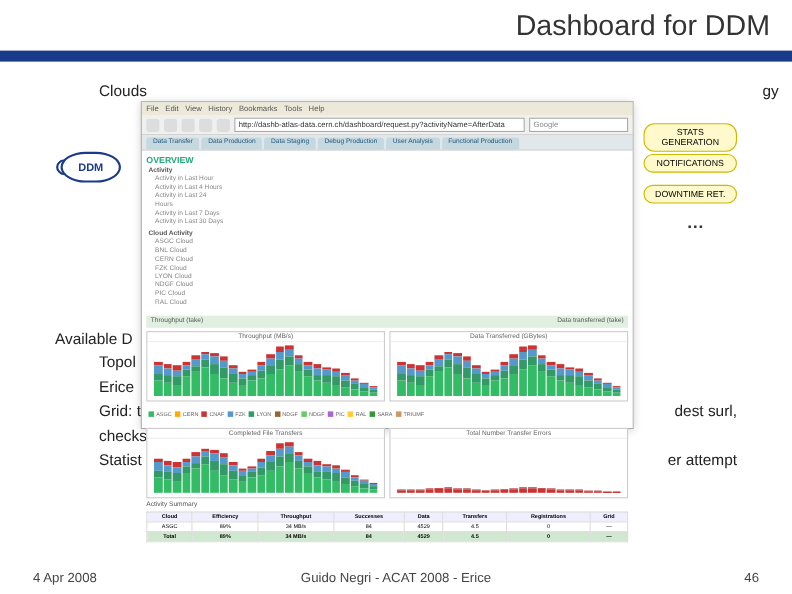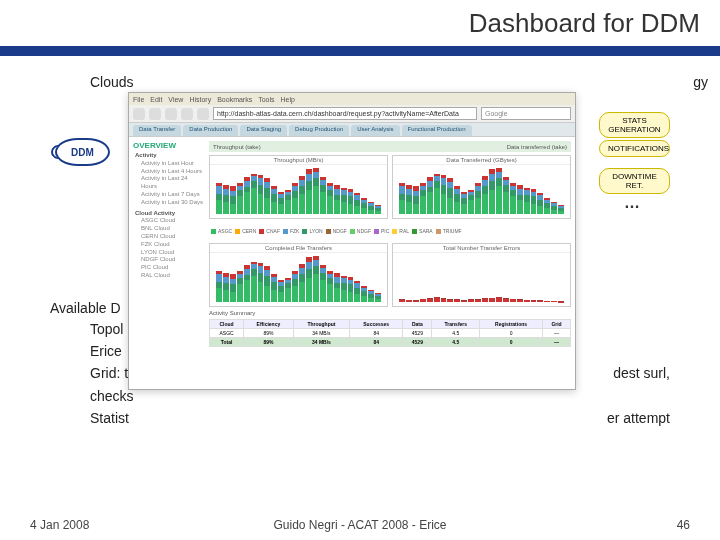--- a/index.html
+++ b/index.html
@@ -6,32 +6,32 @@
   body { width: 720px; height: 540px; font-family: Arial, sans-serif; background: #fff; position: relative; overflow: hidden; }
   .title-bar { height: 56px; background: #fff; border-bottom: 10px solid #1a3a8a; display: flex; align-items: center; justify-content: flex-end; padding-right: 20px; }
   .title { font-size: 26px; color: #333; font-weight: normal; }
   .content { padding: 18px 50px 0 50px; font-size: 14px; color: #222; position: relative; }
   .bullet-main { margin-bottom: 4px; }
   .bullet-sub { margin-left: 40px; margin-bottom: 4px; }
   .diagram-zone { position: absolute; top: 108px; left: 50px; width: 620px; height: 130px; }
   .ddm-cloud { position: absolute; left: 5px; top: 30px; width: 55px; height: 28px; background: #fff; border: 2px solid #1a3a8a; border-radius: 50% / 60%; display: flex; align-items: center; justify-content: center; font-size: 10px; font-weight: bold; color: #1a3a8a; }
   .ddm-cloud::before { content: ""; position: absolute; left: -6px; top: 5px; width: 12px; height: 12px; background: #fff; border: 2px solid #1a3a8a; border-radius: 50%; border-right: none; border-bottom: none; transform: rotate(-45deg); z-index: -1; }
   .pill { position: absolute; border: 1px solid #888; border-radius: 10px; padding: 3px 8px; font-size: 8px; text-align: center; background: #fff; }
-  .pill-yellow { background: #fff9cc; border-color: #ccb800; right: 0; width: 71px; }
+  .pill-yellow { background: #fff9cc; border-color: #ccb800; right: 0; width: 85px; }
   .ellipsis3 { position: absolute; right: 30px; font-size: 16px; font-weight: bold; color: #333; }
 
   .browser { position: absolute; top: 92px; left: 128px; width: 448px; height: 298px; border: 1px solid #aaa; background: #f5f5f5; box-shadow: 0 2px 8px rgba(0,0,0,0.2); z-index: 10; }
   .browser-menubar { height: 12px; background: #ece9d8; font-size: 7px; color: #555; padding-left: 4px; display: flex; gap: 6px; align-items: center; }
   .browser-toolbar { height: 18px; background: #f0f0ee; border-bottom: 1px solid #ccc; display: flex; align-items: center; padding: 0 4px; gap: 4px; }
   .tb-btn { width: 12px; height: 12px; background: #ddd; border-radius: 3px; }
   .url-input { flex: 1; height: 13px; background: #fff; border: 1px solid #aaa; font-size: 7px; padding: 0 3px; display: flex; align-items: center; color: #333; overflow: hidden; white-space: nowrap; }
   .search-input { width: 90px; height: 13px; background: #fff; border: 1px solid #aaa; font-size: 7px; padding: 0 3px; display: flex; align-items: center; color: #888; }
   .browser-tabs { height: 14px; background: #e0e8ec; border-bottom: 1px solid #ccc; display: flex; gap: 2px; padding: 2px 4px 0 4px; }
   .tab { font-size: 6px; color: #257; padding: 1px 6px; background: #c5d8e0; border-radius: 3px 3px 0 0; }
-  .dashboard-body { background: #fff; padding: 4px; height: calc(100% - 44px); display: flex; gap: 4px; }
+  .dashboard-body { background: #fff; padding: 4px; height: calc(100% - 44px); display: flex; gap: 4px; flex-direction: column; }
   .dash-sidebar { width: 72px; font-size: 6px; }
   .dash-sidebar .hdr { font-weight: bold; color: #2a7; font-size: 8px; margin-bottom: 2px; }
   .sb-group { margin-bottom: 3px; }
   .sb-item { font-size: 6px; color: #555; line-height: 1.3; padding-left: 2px; }
   .sb-item.sub { padding-left: 8px; color: #888; }
   .dash-main { flex: 1; display: flex; flex-direction: column; gap: 3px; }
   .dash-header { height: 11px; background: #e0efe0; display: flex; justify-content: space-between; align-items: center; padding: 0 4px; font-size: 6px; color: #555; }
   .chart-row { display: flex; gap: 4px; }
   .chart { flex: 1; height: 64px; border: 1px solid #ccc; background: #fff; position: relative; }
   .chart-title { font-size: 6px; text-align: center; color: #666; padding: 1px 0; border-bottom: 1px solid #eee; }
@@ -743,16 +743,16 @@
   <div id="lowsubs">
       <div class="l-sub"><span>Topol</span></div>
       <div class="l-sub"><span>Erice</span></div>
       <div class="l-sub"><span>Grid: tr</span><span style="float:right">dest surl,</span></div>
       <div class="l-sub"><span>checks</span></div>
       <div class="l-sub"><span>Statist</span><span style="float:right">er attempt</span></div>
     </div>
 </div>
 
 <div class="footer">
-  <span>4 Jan 2008</span>
+  <span>4 Apr 2008</span>
   <span class="footer-center">Guido Negri - ACAT 2008 - Erice</span>
   <span>46</span>
 </div>
 
 </body></html>

